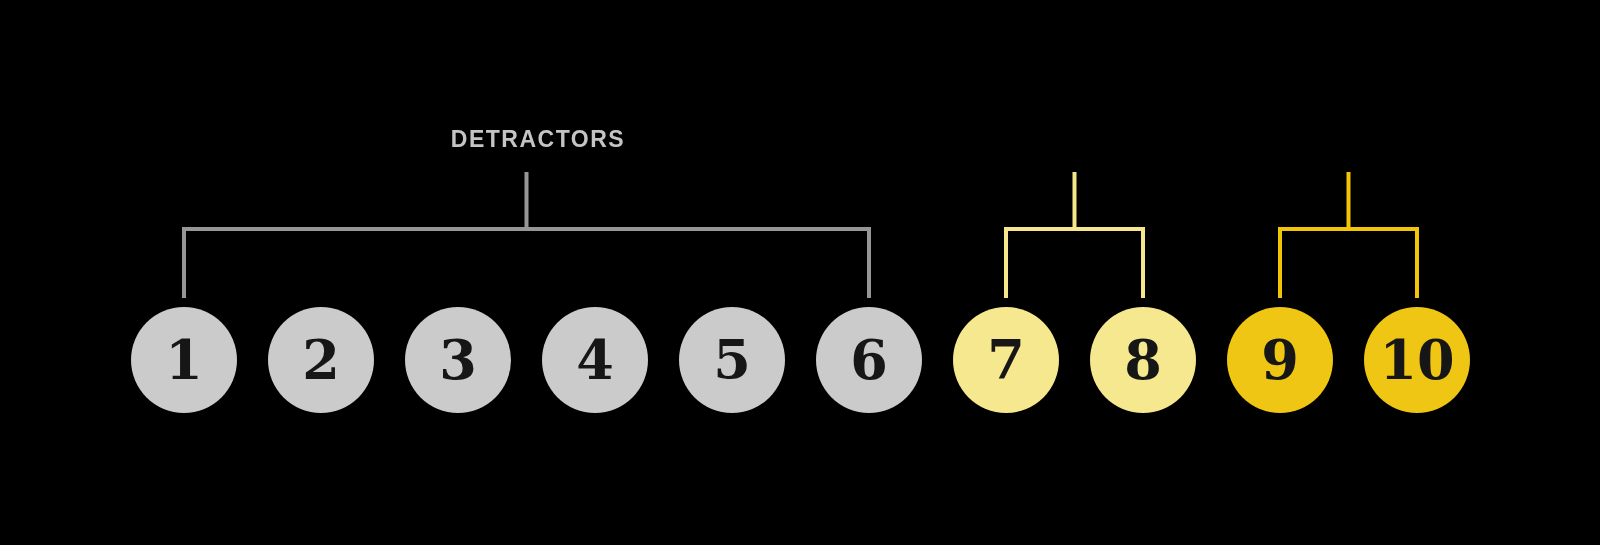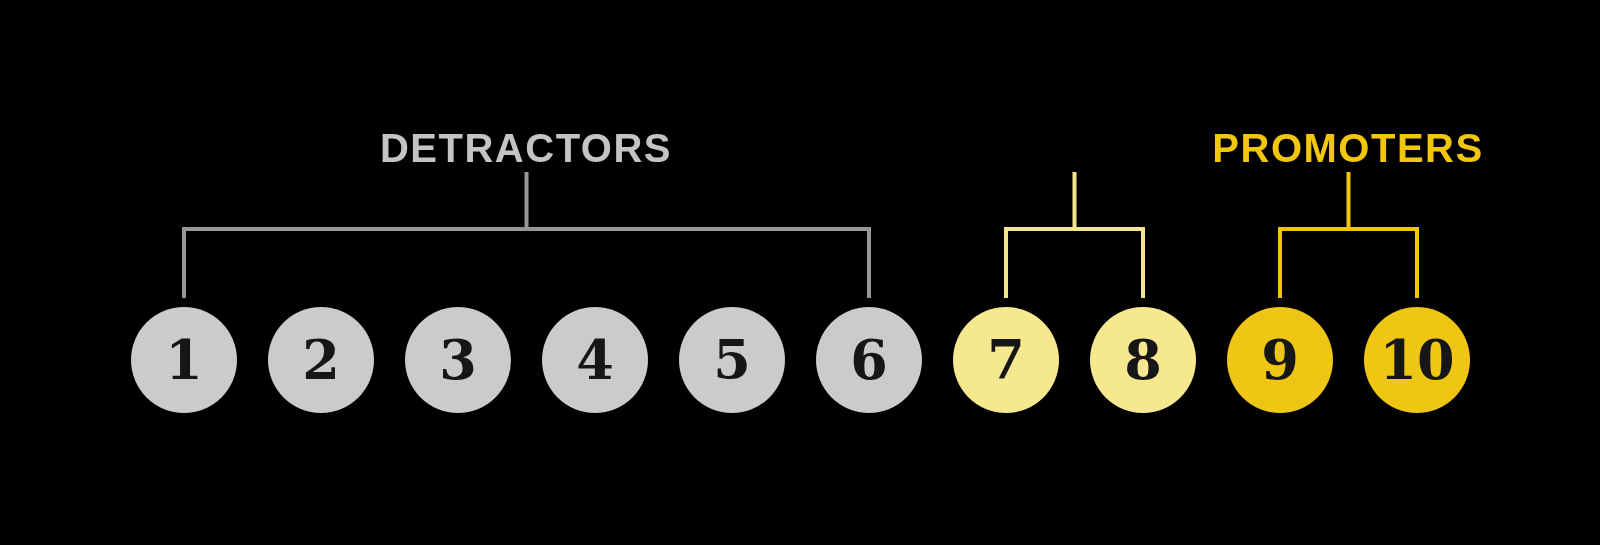--- a/index.html
+++ b/index.html
@@ -13,24 +13,25 @@
     height: 545px;
     background: var(--background, #000);
     overflow: hidden;
     font-family: "Liberation Sans", sans-serif;
   }
   
   .group-label {
     position: absolute;
     top: 126px;
     transform: translateX(-50%);
-    font-size: 40px;
+    font-size: 23px;
     font-weight: bold;
     letter-spacing: 1.5px;
     white-space: nowrap;
+    margin-left: 12px;
   }
   .group-label.detractors { left: 526px;  color: var(--detractors-label, #C4C4C4); }
   .group-label.passive    { left: 1074px; color: var(--passive-label, #F2E38C); }
   .group-label.promoters  { left: 1348px; color: var(--promoters-label, #F2C60B); }
 
   
   svg.brackets {
     position: absolute;
     left: 0; top: 0;
     width: 1600px;
@@ -70,21 +71,20 @@
   .c8  { left: 1090px; }
   .c9  { left: 1227px; }
   .c10 { left: 1364px; }
 </style>
 </head>
 <body>
 
 <div class="canvas">
 
   <div class="group-label detractors">DETRACTORS</div>
-  <div class="group-label promoters">PROMOTERS</div>
 
   <svg class="brackets" viewBox="0 0 1600 545">
     <path class="bk-detractors" d="M526.5 172 V229 M184 298 V231 M182 229 H871 M869 231 V298"></path>
     <path class="bk-passive" d="M1074.5 172 V229 M1006 298 V231 M1004 229 H1145 M1143 231 V298"></path>
     <path class="bk-promoters" d="M1348.5 172 V229 M1280 298 V231 M1278 229 H1419 M1417 231 V298"></path>
   </svg>
 
   <div class="circle detractors c1">
     <span>1</span>
   </div>

